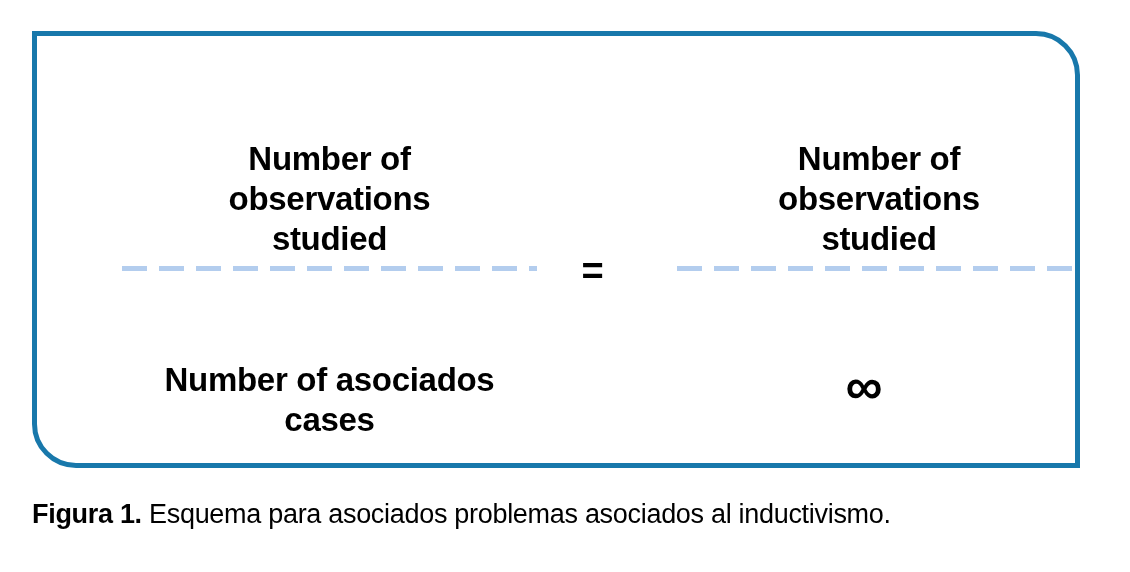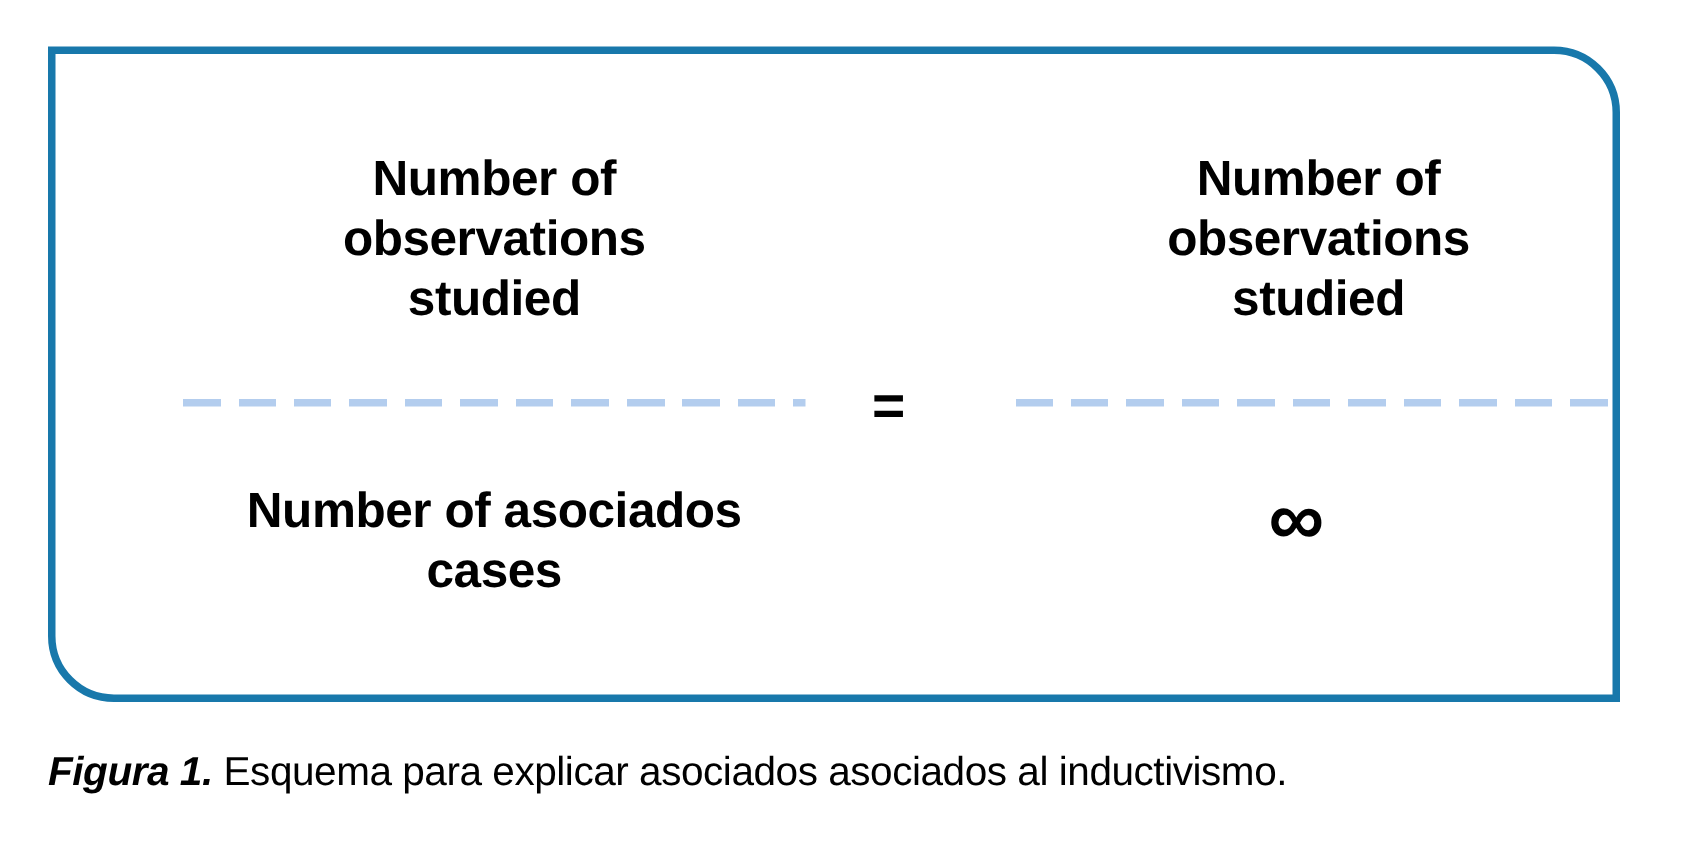--- a/index.html
+++ b/index.html
@@ -28,20 +28,21 @@
     background: #ffffff;
   }
   .frac-text {
     position: absolute;
     font-weight: bold;
     font-size: 33px;
     line-height: 40px;
     text-align: center;
     white-space: pre-line;
     letter-spacing: -0.3px;
+    margin-top: 40px;
   }
   .num-left  { left: 85px;  top: 63px;  width: 415px; }
   .den-left  { left: 85px;  top: 284px; width: 415px; }
   .num-right { left: 632px; top: 63px;  width: 420px; }
   .den-right {
     left: 617px; top: 288px; width: 420px;
     font-size: 52px; line-height: 44px;
   }
   .fraction-bar {
     position: absolute;
@@ -70,21 +71,21 @@
   .figure-caption {
     position: absolute;
     left: 32px;
     top: 497px;
     width: 1070px;
     font-size: 27px;
     line-height: 34px;
     letter-spacing: -0.3px;
     white-space: nowrap;
   }
-  .caption-label { font-weight: bold; font-style: italic; }
+  .caption-label { font-weight: bold; }
 </style>
 </head>
 <body>
 
 <div class="page">
 
   <div class="diagram-box">
 
     <div>
       <div class="frac-text num-left">Number of
@@ -101,16 +102,16 @@
       <div class="frac-text num-right">Number of
 observations
 studied</div>
       <div class="fraction-bar bar-right"></div>
       <div class="frac-text den-right">∞</div>
     </div>
 
   </div>
 
   <div class="figure-caption">
-    <span class="caption-label">Figura 1.</span><span> Esquema para explicar asociados asociados al inductivismo.</span>
+    <span class="caption-label">Figura 1.</span><span> Esquema para asociados problemas asociados al inductivismo.</span>
   </div>
 
 </div>
 
 </body></html>

